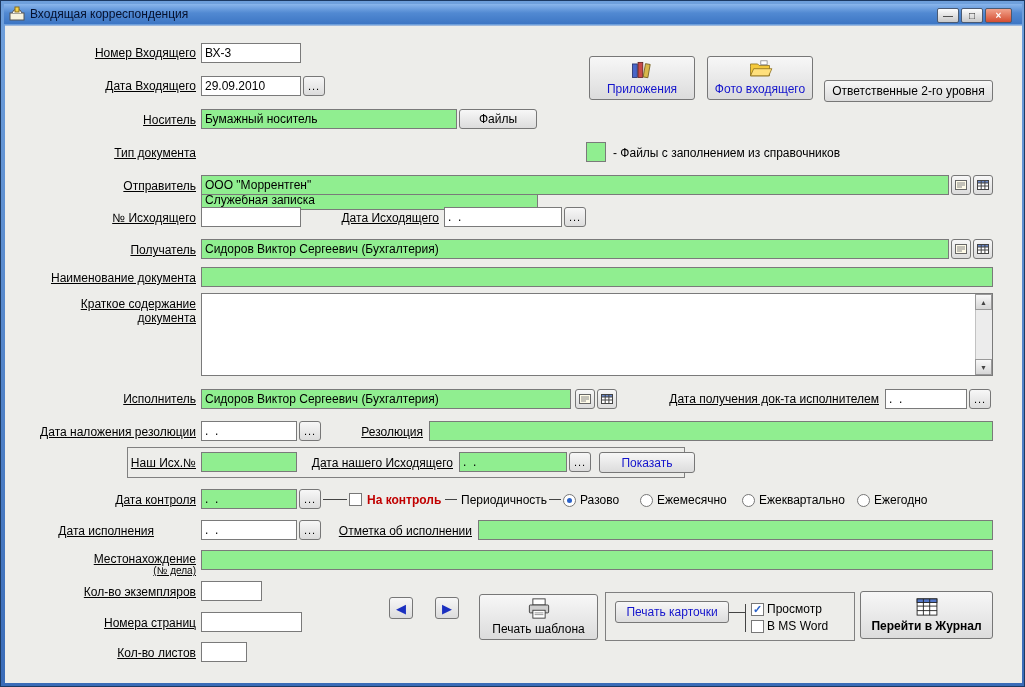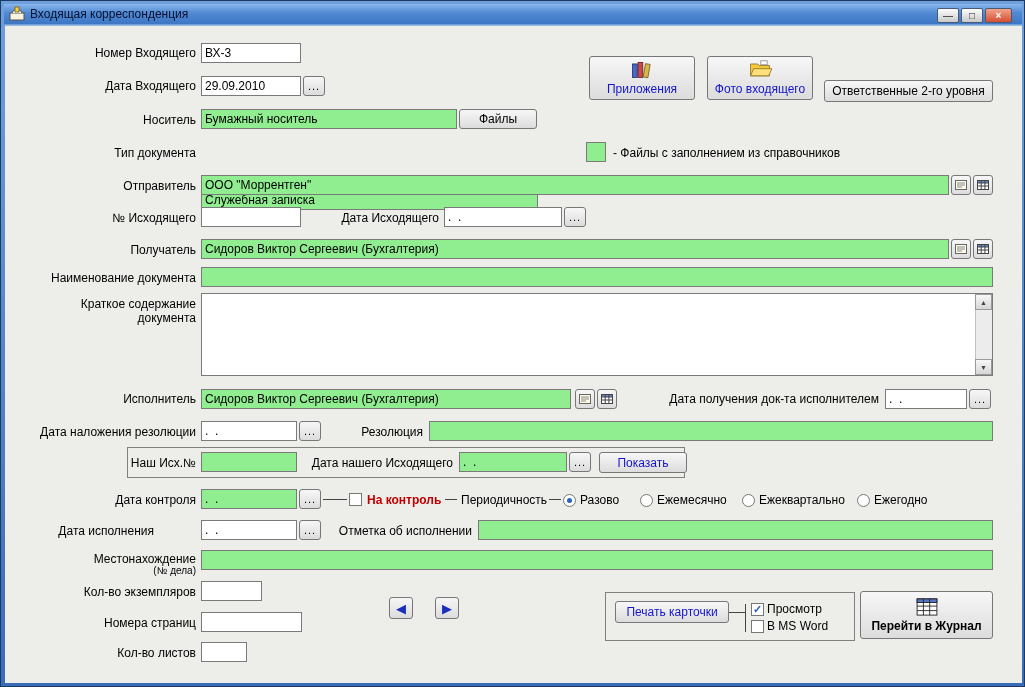--- a/index.html
+++ b/index.html
@@ -8,21 +8,21 @@
   .win { position:absolute; inset:0; background:linear-gradient(180deg,#6FA0DC,#3A6CB8); border:1px solid #1d3a63; }
   .tb  { position:absolute; left:3px; top:3px; width:1018px; height:20px;
          background:linear-gradient(180deg,#8ab6ec 0%, #5189d2 45%, #3d76c4 100%);
          display:flex; align-items:center; padding-left:5px; }
   .tb-title { margin-left:5px; font-size:12px; color:#05112e; white-space:nowrap; }
   .wbtn { position:absolute; height:15px; border:1px solid #4a5a72; border-radius:2px;
           background:linear-gradient(180deg,#fdfdfd,#c9c9c9); display:flex; align-items:center; justify-content:center;
           font-size:10px; line-height:10px; color:#222; }
   .wbtn.close { background:linear-gradient(180deg,#f2a38c,#d44e31); color:#fff; font-weight:bold; }
   .bodybg { position:absolute; left:4px; top:24px; width:1017px; height:658px; background:#EDEDEA; border-top:1px solid #9db8dd; }
-  .L  { position:absolute; white-space:nowrap; text-align:right; }
+  .L  { position:absolute; white-space:nowrap; text-align:right;text-decoration:underline; }
   .LL { position:absolute; white-space:nowrap; }
   .f  { position:absolute; height:20px; border:1px solid #7a7a7a; background:#fff; font:12px "Liberation Sans",sans-serif; padding:0 3px; }
   .g  { background:#90EE90; }
   .b  { position:absolute; background:linear-gradient(180deg,#f7f7f7,#dcdcdc); border:1px solid #777;
         border-radius:3px; display:flex; align-items:center; justify-content:center; text-align:center; cursor:default; }
   .br { width:22px; height:20px; font-size:11px; letter-spacing:1px; }
   .ib { width:20px; height:20px; }
   .bigb { flex-direction:column; gap:3px; padding:3px; }
   .blue { color:#1414cc; }
   .red  { color:#c00000; font-weight:bold; }
@@ -173,21 +173,21 @@
   <div class="b br" style="left:298px; top:420px">...</div>
   <div class="L" style="right:601px; top:424px">Резолюция</div>
   <input class="f g" style="left: 428px; top: 420px; width: 564px;" readonly="" value="">
 
   <div class="gb" style="left:126px; top:446px; width:558px; height:31px"></div>
   <div class="L" style="right:828px; top:455px">Наш Исх.№</div>
   <input class="f g" style="left: 200px; top: 451px; width: 96px;" readonly="" value="">
   <div class="L" style="right:571px; top:455px">Дата нашего Исходящего</div>
   <input class="f g" style="left: 458px; top: 451px; width: 108px;" readonly="" value=".  .">
   <div class="b br" style="left:568px; top:451px">...</div>
-  <div class="b blue" style="left:598px; top:451px; width:88px; height:21px">Показать</div>
+  <div class="b blue" style="left:598px; top:451px; width:96px; height:21px">Показать</div>
 
   <div class="L" style="right:828px; top:492px">Дата контроля</div>
   <input class="f g" style="left: 200px; top: 488px; width: 96px;" readonly="" value=".  .">
   <div class="b br" style="left:298px; top:488px">...</div>
   <div class="hl" style="left:322px; top:498px; width:24px"></div>
   <div class="cb" style="left:348px; top:492px"></div>
   <div class="LL red" style="left:366px; top:492px">На контроль</div>
   <div class="hl" style="left:444px; top:498px; width:12px"></div>
   <div class="LL" style="left:460px; top:492px">Периодичность</div>
   <div class="hl" style="left:548px; top:498px; width:12px"></div>
@@ -239,20 +239,30 @@
   </div>
   <div class="b" style="left:823px; top:79px; width:169px; height:22px">Ответственные 2-го уровня</div>
 
   <div class="b navb" style="left:388px; top:596px">
       <span>◀</span>
     </div>
   <div class="b navb" style="left:434px; top:596px">
       <span>▶</span>
     </div>
 
+  <div class="b bigb" style="left:478px; top:593px; width:119px; height:46px">
+    <svg width="26" height="22" viewBox="0 0 28 24">
+      <rect x="7" y="1" width="14" height="7" fill="#fff" stroke="#333"></rect>
+      <rect x="3" y="8" width="22" height="9" rx="1" fill="#cfcfcf" stroke="#333"></rect>
+      <rect x="7" y="14" width="14" height="9" fill="#fff" stroke="#333"></rect>
+      <line x1="9" y1="17" x2="19" y2="17" stroke="#888"></line>
+        <line x1="9" y1="19" x2="19" y2="19" stroke="#888"></line>
+    </svg>
+    <span>Печать шаблона</span>
+  </div>
 
   <div class="gb" style="left:604px; top:591px; width:250px; height:49px"></div>
   <div class="b blue" style="left:614px; top:600px; width:114px; height:22px">Печать карточки</div>
   <div class="hl" style="left:728px; top:611px; width:16px"></div>
   <div class="vl" style="left:744px; top:603px; height:28px"></div>
   <div class="cb" style="left:750px; top:602px"><span>✓</span></div>
   <div class="LL" style="left:766px; top:601px">Просмотр</div>
   <div class="cb" style="left:750px; top:619px"></div>
   <div class="LL" style="left:766px; top:618px">В MS Word</div>
 

